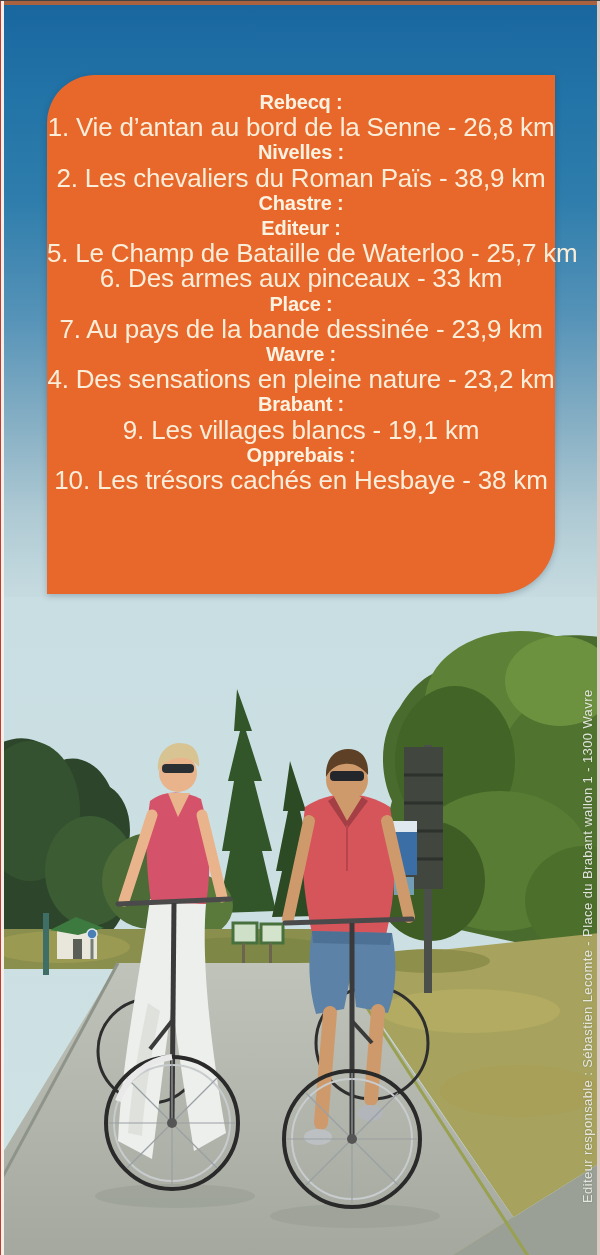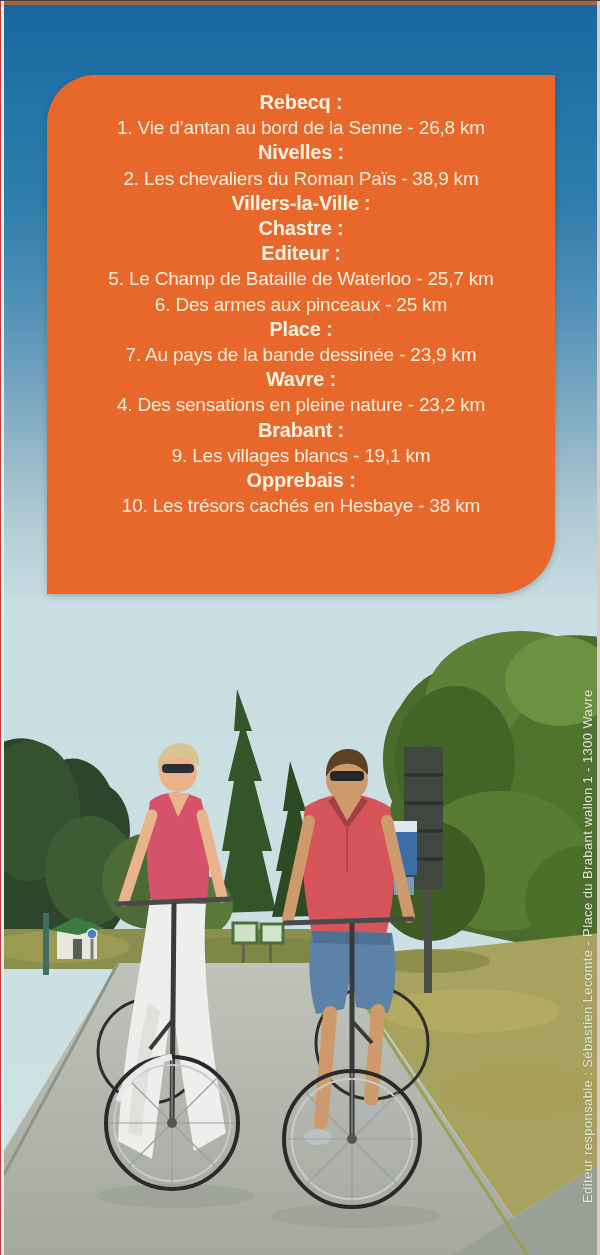--- a/index.html
+++ b/index.html
@@ -28,21 +28,21 @@
     background:#e8682b;
     border-radius:48px 0 0 0;
     border-bottom-right-radius:58px;
     box-shadow:0 2px 6px rgba(20,40,60,.25);
     z-index:5;
     display:flex;flex-direction:column;justify-content:flex-start;
     padding-top:15px;box-sizing:border-box;
   }
   .panel .line{
     text-align:center;white-space:nowrap;color:#faeeda;
-    font-size:19px;line-height:25.2px;letter-spacing:-0.2px;
+    font-size:26px;line-height:25.2px;letter-spacing:-0.2px;
   }
   .panel .line.header{font-weight:bold;font-size:20px;color:#fcf2e2;}
 
   
   .photo{position:absolute;left:0;top:596px;width:600px;height:659px;z-index:1;}
   .photo svg{display:block;}
 
   
   .caption-vertical{
     position:absolute;right:5px;top:638px;height:614px;z-index:7;
@@ -58,25 +58,24 @@
 <div class="page">
 
   <div class="sky"></div>
 
   <div class="panel">
     <div>
         <div class="line header">Rebecq :</div>
         <div class="line item">1. Vie d’antan au bord de la Senne - 26,8 km</div>
         <div class="line header">Nivelles :</div>
         <div class="line item">2. Les chevaliers du Roman Païs - 38,9 km</div>
-        <div class="line header">Villers-la-Ville :</div>
         <div class="line header">Chastre :</div>
         <div class="line header">Editeur :</div>
         <div class="line item">5. Le Champ de Bataille de Waterloo - 25,7 km</div>
-        <div class="line item">6. Des armes aux pinceaux - 25 km</div>
+        <div class="line item">6. Des armes aux pinceaux - 33 km</div>
         <div class="line header">Place :</div>
         <div class="line item">7. Au pays de la bande dessinée  - 23,9 km</div>
         <div class="line header">Wavre :</div>
         <div class="line item">4. Des sensations en pleine nature - 23,2 km</div>
         <div class="line header">Brabant :</div>
         <div class="line item">9. Les villages blancs - 19,1 km</div>
         <div class="line header">Opprebais :</div>
         <div class="line item">10. Les trésors cachés en Hesbaye - 38 km</div>
       </div>
   </div>

